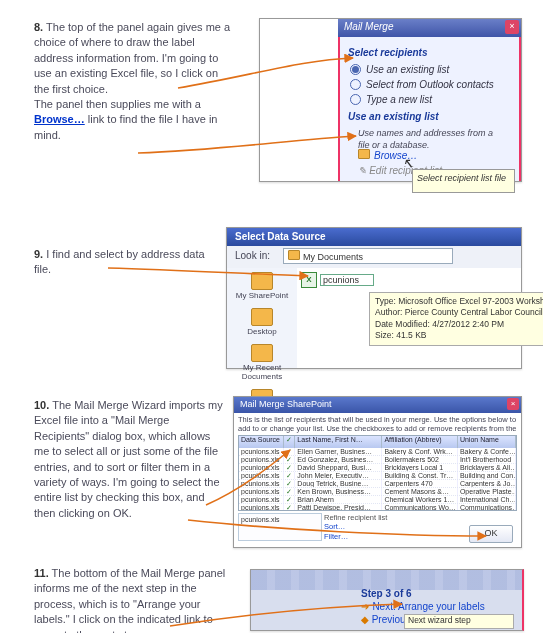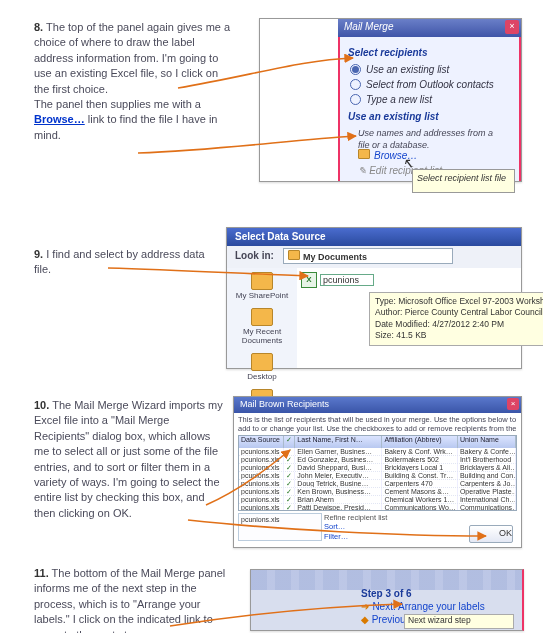--- a/index.html
+++ b/index.html
@@ -49,21 +49,21 @@
   .s8 .sub { font-size:9px; color:#445; padding:2px 18px; line-height:1.3;}
   .s8 .browse { position:absolute; left:18px; top:112px; color:#1344cc; font-size:10px;}
   .s8 .browse .ico{ display:inline-block; width:10px; height:8px; background:#f4b74a; border:1px solid #b8862a; margin-right:4px; border-radius:1px;}
   .s8 .cursor { position:absolute; left:62px; top:118px; font-size:14px;}
   .s8 .edit { position:absolute; left:18px; top:128px; color:#888; font-size:10px;}
   .s8 .tooltip { position:absolute; left:72px; top:132px; right:4px; height:16px; background:#ffffe1; border:1px solid #999; font-size:9px; padding:3px 4px; color:#333;}
 
   
   .s9 { left: 226px; top: 227px; width: 294px; height: 140px; background:#fef9c3;}
   .s9 .title { position:absolute; left:0; top:0; right:0; height:18px; background:linear-gradient(#4a6cce,#2a4a9e); color:#fff; font-size:10px; font-weight:bold; padding:3px 8px; box-sizing:border-box;}
-  .s9 .toolbar { position:absolute; left:0; top:18px; right:0; height:22px; background:#eef1f8; border-bottom:1px solid #c8d0e8; font-size:10px;font-weight:bold;}
+  .s9 .toolbar { position:absolute; left:0; top:18px; right:0; height:22px; background:#eef1f8; border-bottom:1px solid #c8d0e8; font-size:10px;}
   .s9 .toolbar .lbl{ position:absolute; left:8px; top:4px; color:#445;}
   .s9 .toolbar .combo{ position:absolute; left:56px; top:2px; width:170px; height:16px; background:#fff; border:1px solid #9ab; font-size:9px; padding:1px 4px; box-sizing:border-box;}
   .s9 .toolbar .combo .fico{ display:inline-block; width:10px;height:8px;background:#f4b74a;border:1px solid #b8862a;margin-right:3px;border-radius:1px;}
   .s9 .sidebar { position:absolute; left:0; top:40px; bottom:0; width:70px; background:#f1f4fb; border-right:1px solid #d0d8ee;}
   .s9 .place { display:flex; flex-direction:column; align-items:center; padding:4px 2px; font-size:8px; color:#445; text-align:center;}
   .s9 .place .ficon{ width:20px; height:16px; background:#f4b74a; border:1px solid #b8862a; border-radius:2px; margin-bottom:1px;}
   .s9 .filearea{ position:absolute; left:70px; top:40px; right:0; bottom:0; background:#fff;}
   .s9 .file { position:absolute; left:4px; top:4px; display:flex; align-items:center; font-size:9px;}
   .s9 .file .xls{ width:14px; height:14px; background:#e7f4e7; border:1px solid #3a8a3a; margin-right:3px; position:relative;}
   .s9 .file .xls::after{ content:"X"; position:absolute; inset:0; text-align:center; line-height:13px; font-size:8px; font-weight:bold; color:#2a7a2a;}
@@ -83,21 +83,21 @@
   .s10 .grid .row div{ border-right:1px solid #eef; padding:0 2px; overflow:hidden; white-space:nowrap; box-sizing:border-box;}
   .s10 .grid .c0{ width:46px;}
   .s10 .grid .c1{ width:12px; text-align:center; color:#2a7a2a;}
   .s10 .grid .c2{ width:90px;}
   .s10 .grid .c3{ width:78px;}
   .s10 .grid .c4{ width:60px;}
   .s10 .foot { position:absolute; left:4px; right:4px; bottom:4px; top:116px;}
   .s10 .srcbox{ position:absolute; left:0; top:0; width:78px; height:22px; border:1px solid #bcd; background:#fdfdff; font-size:7px; padding:2px;}
   .s10 .refine{ position:absolute; left:86px; top:0; font-size:7.5px; color:#555;}
   .s10 .refine a{ color:#1344cc; display:block; line-height:1.3;}
-  .s10 .okbtn{ position:absolute; right:4px; bottom:0; width:42px; height:16px; background:linear-gradient(#fff,#e4e8f4); border:1px solid #9ab; border-radius:2px; font-size:9px; text-align:right; line-height:14px;margin-left:24px;}
+  .s10 .okbtn{ position:absolute; right:4px; bottom:0; width:42px; height:16px; background:linear-gradient(#fff,#e4e8f4); border:1px solid #9ab; border-radius:2px; font-size:9px; text-align:center; line-height:14px;margin-left:24px;}
 
   
   .s11 { left: 250px; top: 569px; width: 271px; height: 60px; background:#d8deee; border-right:2px solid #e36;}
   .s11 .scribble{ position:absolute; left:0; right:0; top:0; height:20px; background:
       repeating-linear-gradient(90deg,#6a82c8 0 16px,#8a9cd8 16px 24px); opacity:.35;}
   .s11 .step { position:absolute; right:8px; top:18px; left:110px; font-size:10px;}
   .s11 .step .h{ color:#1a3a9a; font-weight:bold;}
   .s11 .step a{ color:#1344cc; display:block; font-size:10px; margin-top:2px;}
   .s11 .step .prev{ color:#1344cc; font-size:10px; margin-top:2px; display:block;}
   .s11 .ar{ color:#d97a00; margin-right:3px;}
@@ -158,25 +158,25 @@
       <span class="lbl">Look in:</span>
       <div class="combo"><span class="fico"></span><span>My Documents</span></div>
     </div>
     <div class="sidebar">
       <div class="place">
           <div class="ficon"></div>
           <span>My SharePoint</span>
         </div>
       <div class="place">
           <div class="ficon"></div>
-          <span>My Recent Documents</span>
+          <span>Desktop</span>
         </div>
       <div class="place">
           <div class="ficon"></div>
-          <span>Desktop</span>
+          <span>My Recent Documents</span>
         </div>
       <div class="place">
           <div class="ficon"></div>
           <span>My Documents</span>
         </div>
     </div>
     <div class="filearea">
       <div class="file">
         <span class="xls"></span>
         <span class="name">pcunions</span>
@@ -190,21 +190,21 @@
     </div>
   </div>
 
   <div class="step-text" style="top:398px; width:190px">
     <b>10.</b>
     <span>The Mail Merge Wizard imports my Excel file into a "Mail Merge Recipients" dialog box, which allows me to select all or just some of the file entries, and to sort or filter them in a variety of ways.   I'm going to select the entire list by checking this box, and then clicking on OK.</span>
   </div>
 
   <div class="screenshot s10">
     <div class="title">
-      <span>Mail Brown Recipients</span>
+      <span>Mail Merge SharePoint</span>
       <span class="x">×</span>
     </div>
     <div class="desc">This is the list of recipients that will be used in your merge. Use the options below to add to or change your list. Use the checkboxes to add or remove recipients from the merge. When your list is ready, click OK.</div>
     <div class="grid">
       <div class="hdr">
         <div class="c0">Data Source</div>
         <div class="c1">✓</div>
         <div class="c2">Last Name, First N…</div>
         <div class="c3">Affiliation (Abbrev)</div>
         <div class="c4">Union Name</div>

